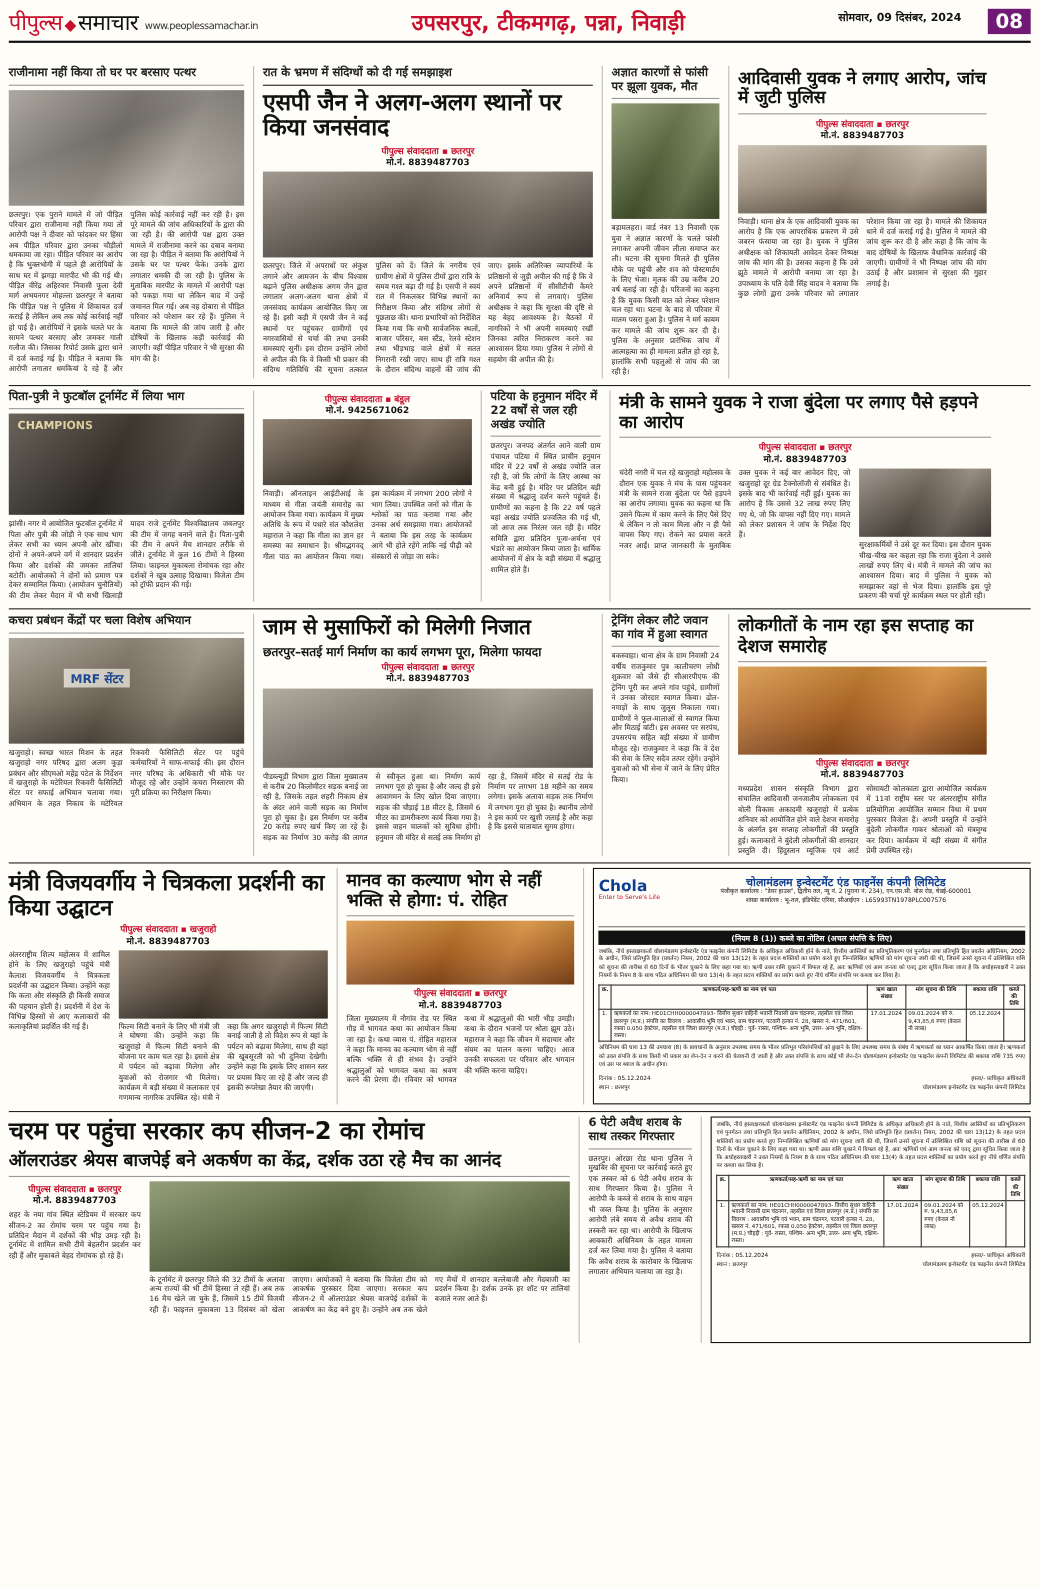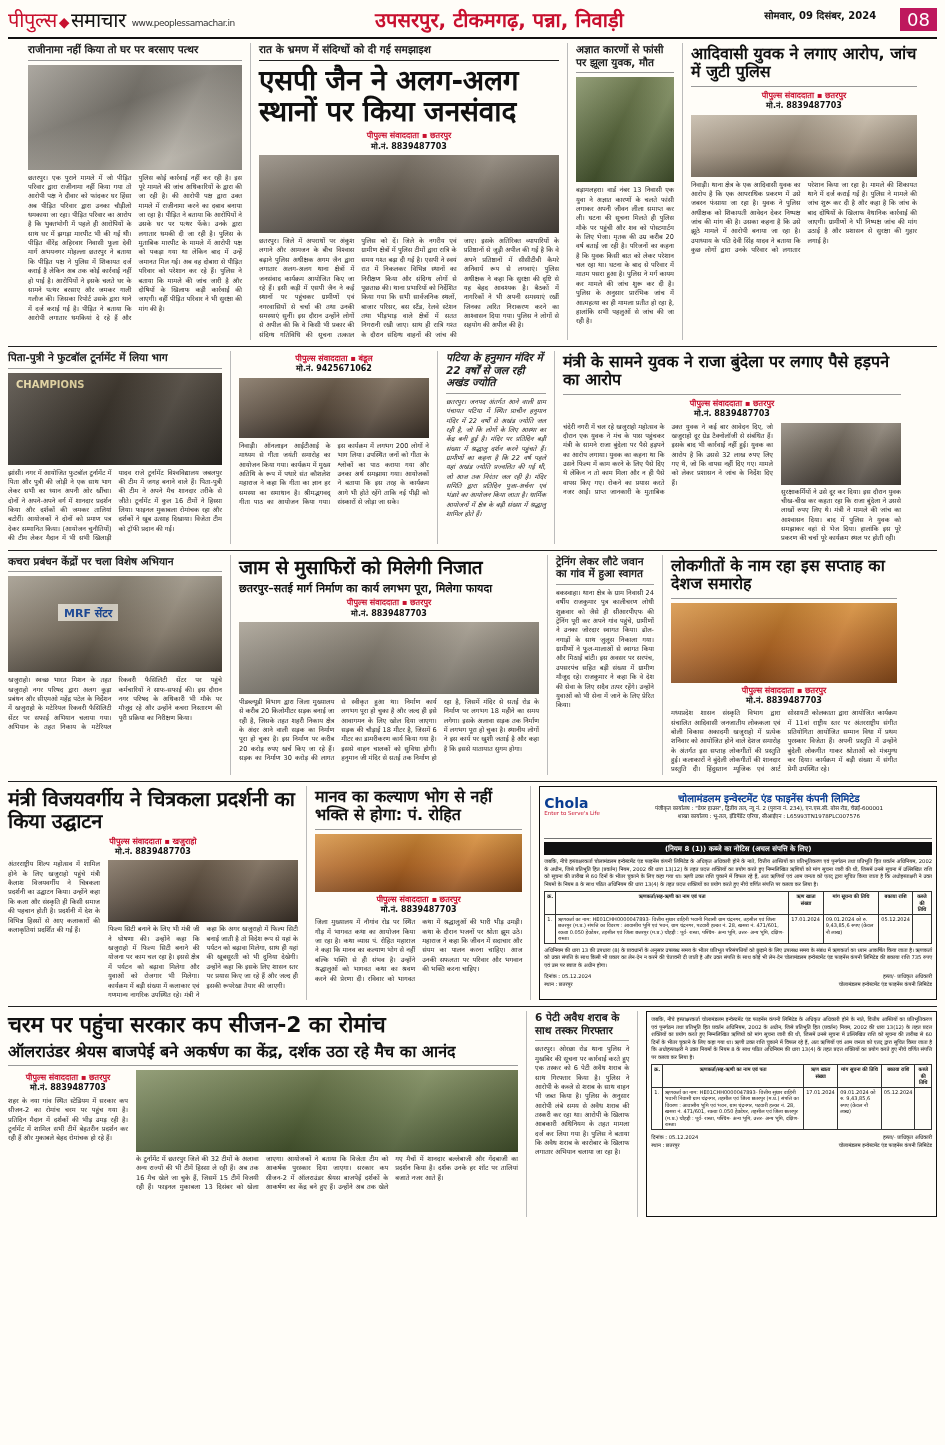--- a/index.html
+++ b/index.html
@@ -15,27 +15,27 @@
 
   
   .masthead { display:flex; align-items:center; border-bottom:2px solid #111; padding-bottom:4px; }
   .mast-logo { display:flex; align-items:baseline; font-weight:normal; font-size:20px; letter-spacing:-0.5px; }
   .mast-logo .red { color:#c8102e; }
   .mast-logo .star { color:#c8102e; font-size:14px; padding:0 2px; }
   .mast-url { font-size:9px; color:#333; margin-left:6px; position:relative; top:-1px; }
   .mast-center { flex:1; text-align:center; color:#c8102e; font-weight:bold; font-size:20px; }
   .mast-right { display:flex; align-items:flex-start; gap:24px; }
   .mast-date { font-size:10px; font-weight:bold; }
-  .mast-pageno { background:#be185d; color:#fff; font-weight:normal; font-size:18px; padding:1px 7px; }
+  .mast-pageno { background:#701a75; color:#fff; font-weight:bold; font-size:18px; padding:1px 7px; }
 
   
   .rule { border-top:1px solid #222; margin:4px 0; }
   .thin { border-top:1px solid #999; }
   h2.head {
-    font-size:28px; line-height:1.12; font-weight:bold; margin:2px 0 4px;
+    font-size:21px; line-height:1.12; font-weight:bold; margin:2px 0 4px;
     letter-spacing:-0.2px;
   }
   h3.head { font-size:16px; line-height:1.15; font-weight:bold; margin:2px 0 3px; }
   .kicker { font-size:10.5px; font-weight:bold; color:#222; margin-bottom:2px; line-height:1.2;}
   .subhead { font-size:11px; font-weight:bold; margin:2px 0 3px; line-height:1.2;}
   .byline { text-align:center; font-size:8px; font-weight:bold; line-height:1.3; margin:3px 0; }
   .byline .b1 { color:#c8102e; }
   .body { font-size:6.6px; line-height:1.42; text-align:justify; color:#222; }
   .cols2 { column-count:2; column-gap:7px; }
   .cols3 { column-count:3; column-gap:7px; }
@@ -84,21 +84,21 @@
       <span>समाचार</span>
       <span class="mast-url">www.peoplessamachar.in</span>
     </div>
     <div class="mast-center">उपसरपुर, टीकमगढ़, पन्ना, निवाड़ी</div>
     <div class="mast-right">
       <div class="mast-date">सोमवार, 09 दिसंबर, 2024</div>
       <div class="mast-pageno">08</div>
     </div>
   </div>
 
-  <div class="grid" style="margin-top:4px;justify-content:center;">
+  <div class="grid" style="margin-top:21px;">
 
     <div style="width:214px;">
       <div class="kicker">राजीनामा नहीं किया तो घर पर बरसाए पत्थर</div>
       <div class="rule thin"></div>
       <div class="photo ph-stone" style="height:105px;margin-bottom:4px;"></div>
       <div class="body cols2">
         <span>छतरपुर। एक पुराने मामले में जो पीड़ित परिवार द्वारा राजीनामा नहीं किया गया तो आरोपी पक्ष ने दीवार को फांदकर घर हिंसा अब पीड़ित परिवार द्वारा उनका चौड़ीलो धमकाया जा रहा। पीड़ित परिवार का आरोप है कि भुक्तभोगी में पहले ही आरोपियों के साथ घर में झगड़ा मारपीट भी की गई थी। पीड़ित वीरेंद्र अहिरवार निवासी फूला देवी मार्ग अभयनगर मोहल्ला छतरपुर ने बताया कि पीड़ित पक्ष ने पुलिस में शिकायत दर्ज कराई है लेकिन अब तक कोई कार्रवाई नहीं हो पाई है। आरोपियों ने इसके चलते घर के सामने पत्थर बरसाए और जमकर गाली गलौज की। जिसका रिपोर्ट उसके द्वारा थाने में दर्ज कराई गई है। पीड़ित ने बताया कि आरोपी लगातार धमकियां दे रहे हैं और पुलिस कोई कार्रवाई नहीं कर रही है। इस पूरे मामले की जांच अधिकारियों के द्वारा की जा रही है।</span>
         <span>की आरोपी पक्ष द्वारा उक्त मामले में राजीनामा करने का दबाव बनाया जा रहा है। पीड़ित ने बताया कि आरोपियों ने उसके घर पर पत्थर फेंके। उनके द्वारा लगातार धमकी दी जा रही है। पुलिस के मुताबिक मारपीट के मामले में आरोपी पक्ष को पकड़ा गया था लेकिन बाद में उन्हें जमानत मिल गई। अब वह दोबारा से पीड़ित परिवार को परेशान कर रहे हैं। पुलिस ने बताया कि मामले की जांच जारी है और दोषियों के खिलाफ कड़ी कार्रवाई की जाएगी। वहीं पीड़ित परिवार ने भी सुरक्षा की मांग की है।</span>
       </div>
     </div>
@@ -175,21 +175,21 @@
       </div>
       <div class="photo ph-hall" style="height:60px;margin:3px 0 4px;"></div>
       <div class="body cols2">
         <span>निवाड़ी। ऑनलाइन आईटीआई के माध्यम से गीता जयंती समारोह का आयोजन किया गया। कार्यक्रम में मुख्य अतिथि के रूप में पधारे संत कौशलेश महाराज ने कहा कि गीता का ज्ञान हर समस्या का समाधान है।</span>
         <span>श्रीमद्भगवद् गीता पाठ का आयोजन किया गया। इस कार्यक्रम में लगभग 200 लोगों ने भाग लिया। उपस्थित जनों को गीता के श्लोकों का पाठ कराया गया और उनका अर्थ समझाया गया। आयोजकों ने बताया कि इस तरह के कार्यक्रम आगे भी होते रहेंगे ताकि नई पीढ़ी को संस्कारों से जोड़ा जा सके।</span>
       </div>
     </div>
 
     <div class="vsep"></div>
 
-    <div style="width:100px;font-style:italic;">
+    <div style="width:100px;">
       <div class="kicker">पटिया के हनुमान मंदिर में 22 वर्षों से जल रही अखंड ज्योति</div>
       <div class="rule thin"></div>
       <div class="body">
         <span>छतरपुर। जनपद अंतर्गत आने वाली ग्राम पंचायत पटिया में स्थित प्राचीन हनुमान मंदिर में 22 वर्षों से अखंड ज्योति जल रही है, जो कि लोगों के लिए आस्था का केंद्र बनी हुई है। मंदिर पर प्रतिदिन बड़ी संख्या में श्रद्धालु दर्शन करने पहुंचते हैं।</span>
         <span>ग्रामीणों का कहना है कि 22 वर्ष पहले यहां अखंड ज्योति प्रज्वलित की गई थी, जो आज तक निरंतर जल रही है। मंदिर समिति द्वारा प्रतिदिन पूजा-अर्चना एवं भंडारे का आयोजन किया जाता है। धार्मिक आयोजनों में क्षेत्र के बड़ी संख्या में श्रद्धालु शामिल होते हैं।</span>
       </div>
     </div>
 
     <div class="vsep"></div>
 

